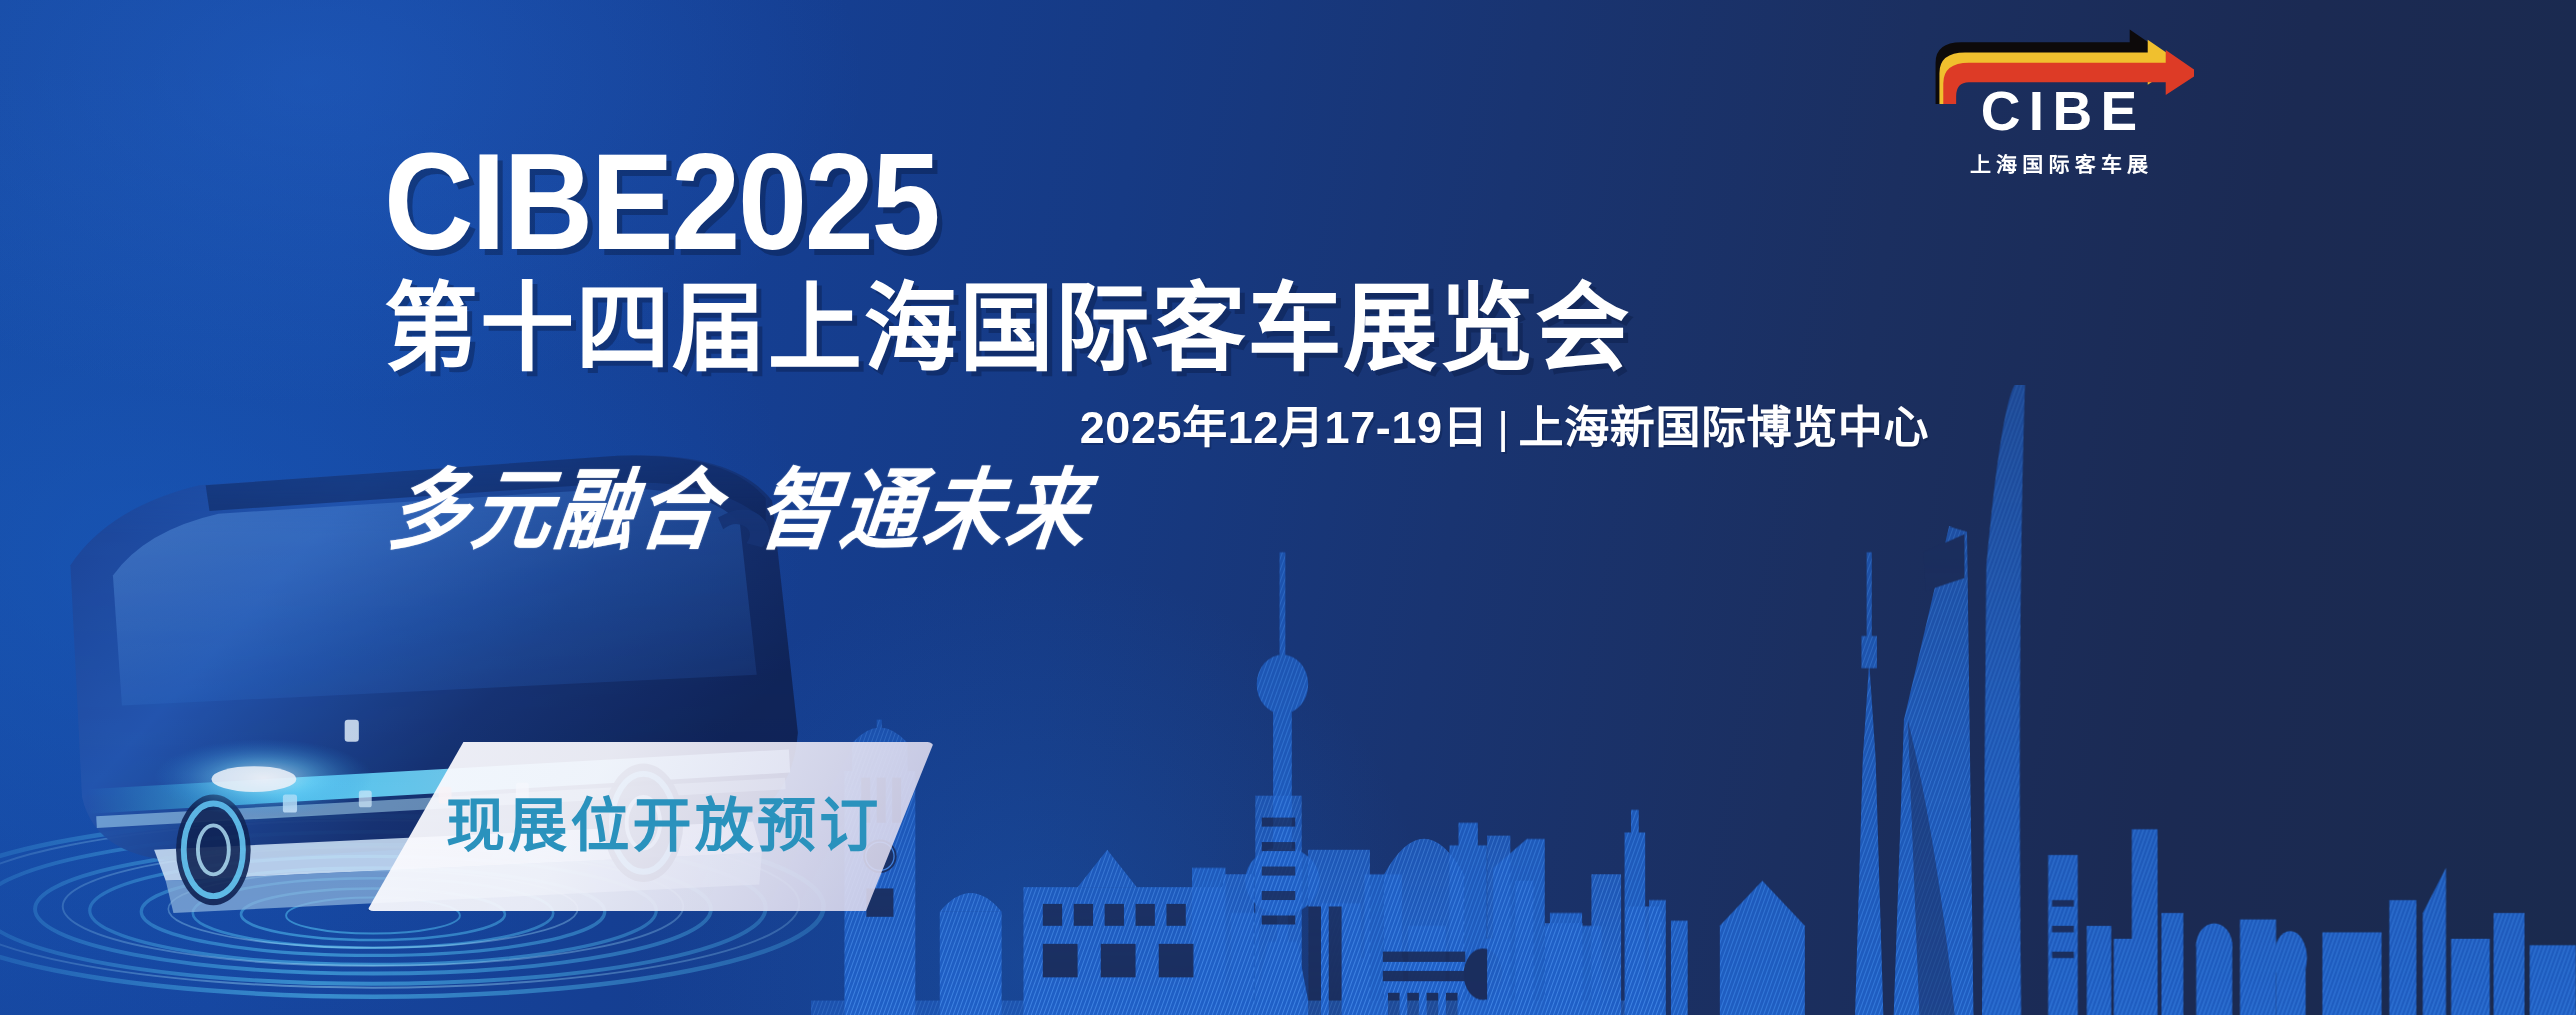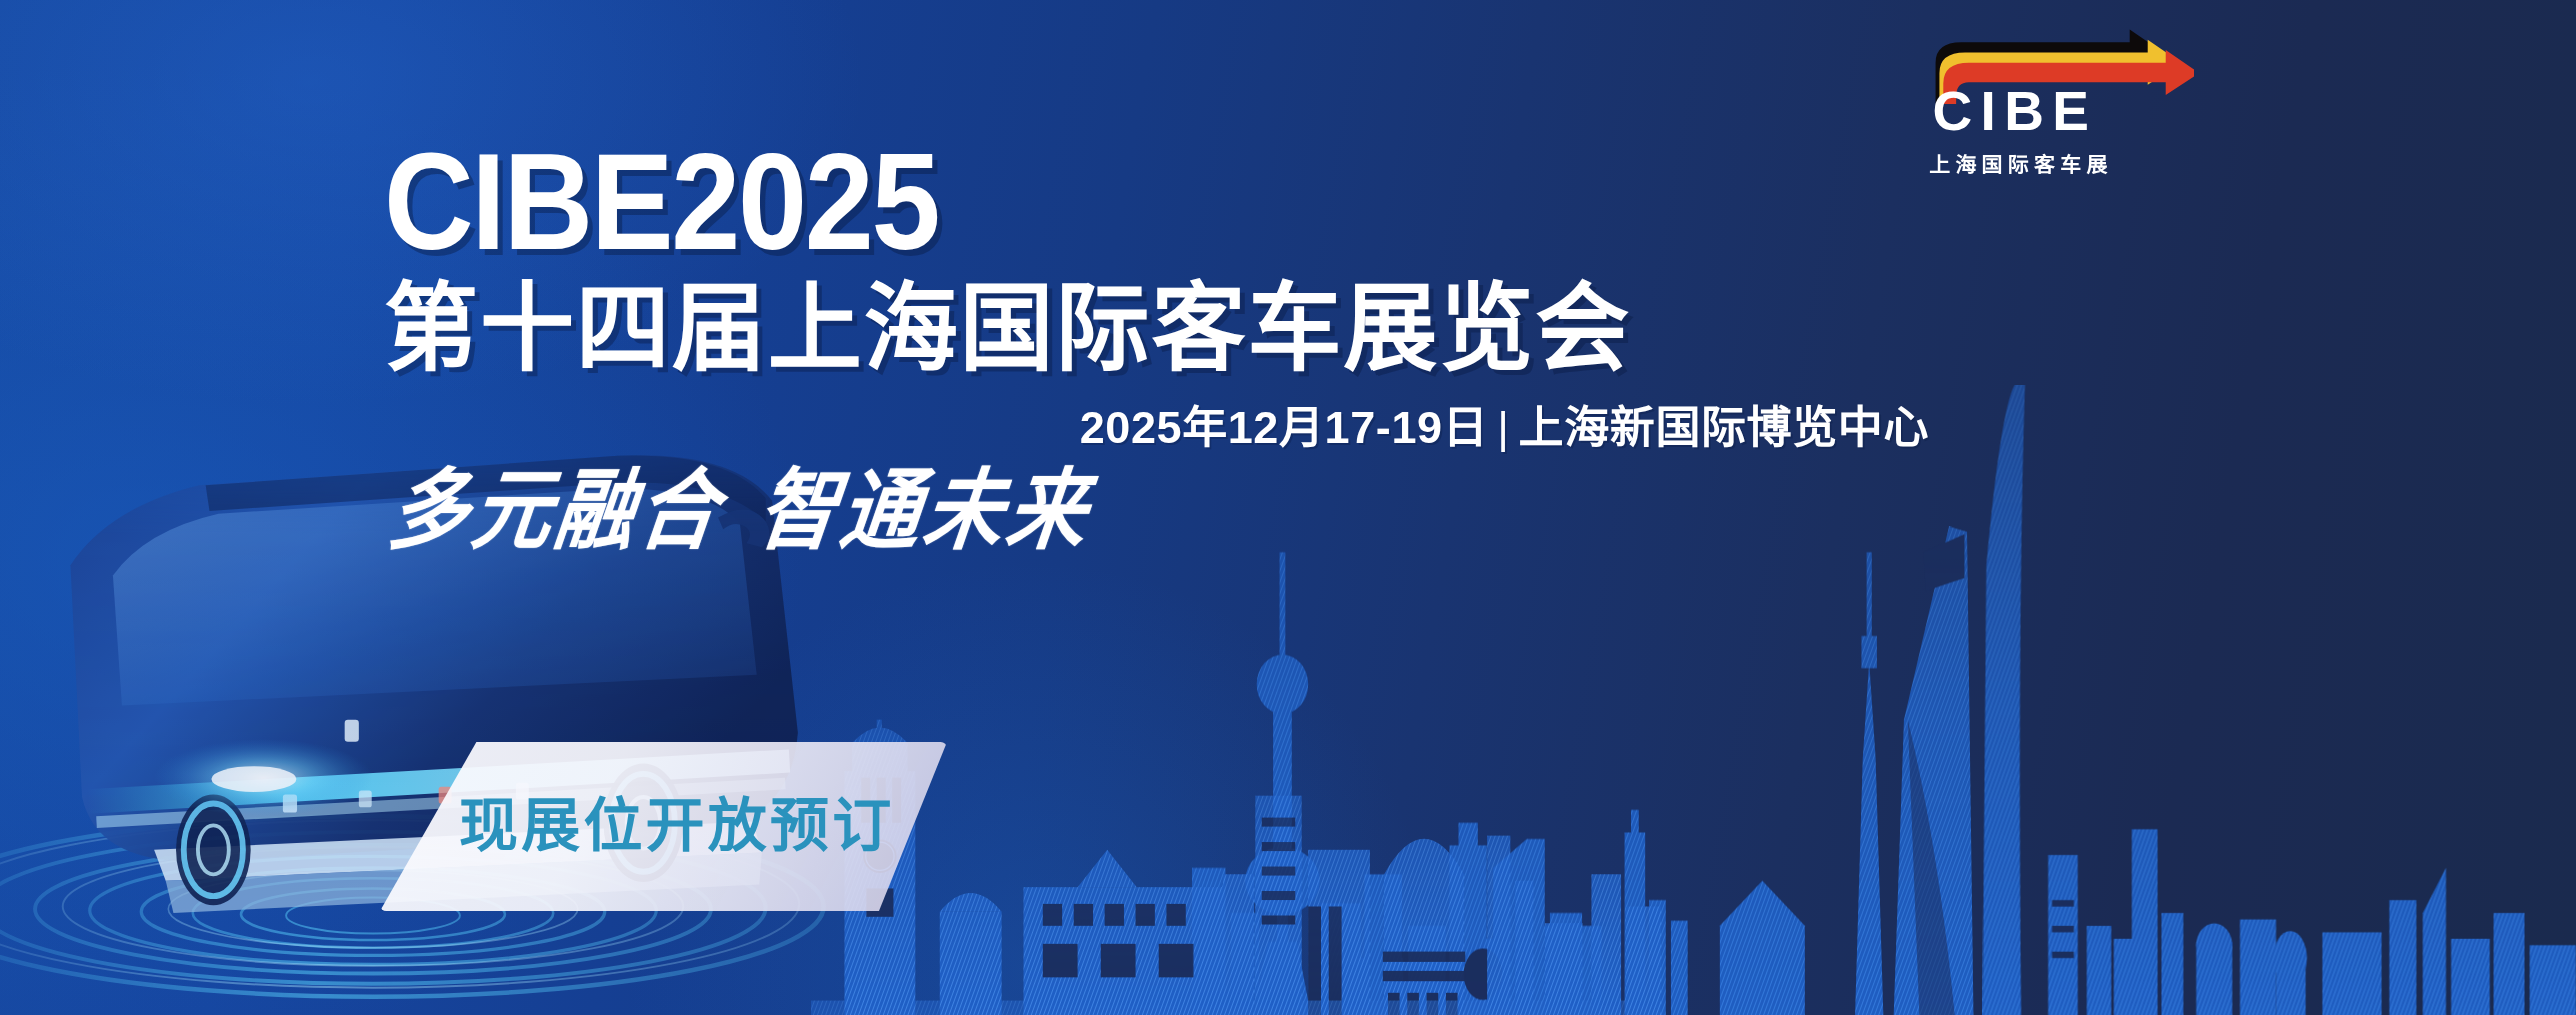--- a/index.html
+++ b/index.html
@@ -65,30 +65,32 @@
   
   .logo{
     position:absolute;
     left:1924px; top:14px;
     width:270px; height:187px;
   }
   .logo .arrow{ position:absolute; left:0; top:0; width:270px; height:90px; }
   .logo .arrow svg{ display:block; width:100%; height:100%; }
   .logo-word{
     position:absolute; left:0; top:70px; width:270px;
+    text-align:center;
     color:#ffffff;
     font-size:55px;
     font-weight:bold;
     letter-spacing:8.4px;
     line-height:1;
     text-indent:8.4px;
     font-family:"Liberation Sans","DejaVu Sans",sans-serif;
   }
   .logo-sub{
     position:absolute; left:0; top:140px; width:270px;
+    text-align:center;
     color:#ffffff;
     font-size:21px;
     font-weight:bold;
     letter-spacing:5.2px;
     text-indent:5.2px;
     line-height:1;
   }
 
   
   .content{
@@ -148,21 +150,21 @@
     font-family:"DejaVu Serif","Liberation Serif",serif;
     transform:skewX(-7deg) scaleY(1.12);
     transform-origin:left bottom;
     text-shadow:0 0 1.3px rgba(255,255,255,0.65);
   }
   .slogan .gap{ display:inline-block; width:37px; }
 
   
   .cta{
     position:absolute;
-    left:380px; top:742px;
+    left:367px; top:742px;
     width:567px; height:169px;
     background:linear-gradient(118deg,
         rgba(252,252,255,0.94) 0%,
         rgba(247,247,252,0.93) 38%,
         rgba(231,229,243,0.90) 72%,
         rgba(214,210,234,0.88) 100%);
     clip-path: polygon(17% 0%, 100% 0%, 88% 100%, 0% 100%);
     border-radius:6.4px;
     display:flex; align-items:center; justify-content:center;
     box-shadow:0 5.2px 16.7px rgba(3,12,40,0.22);

